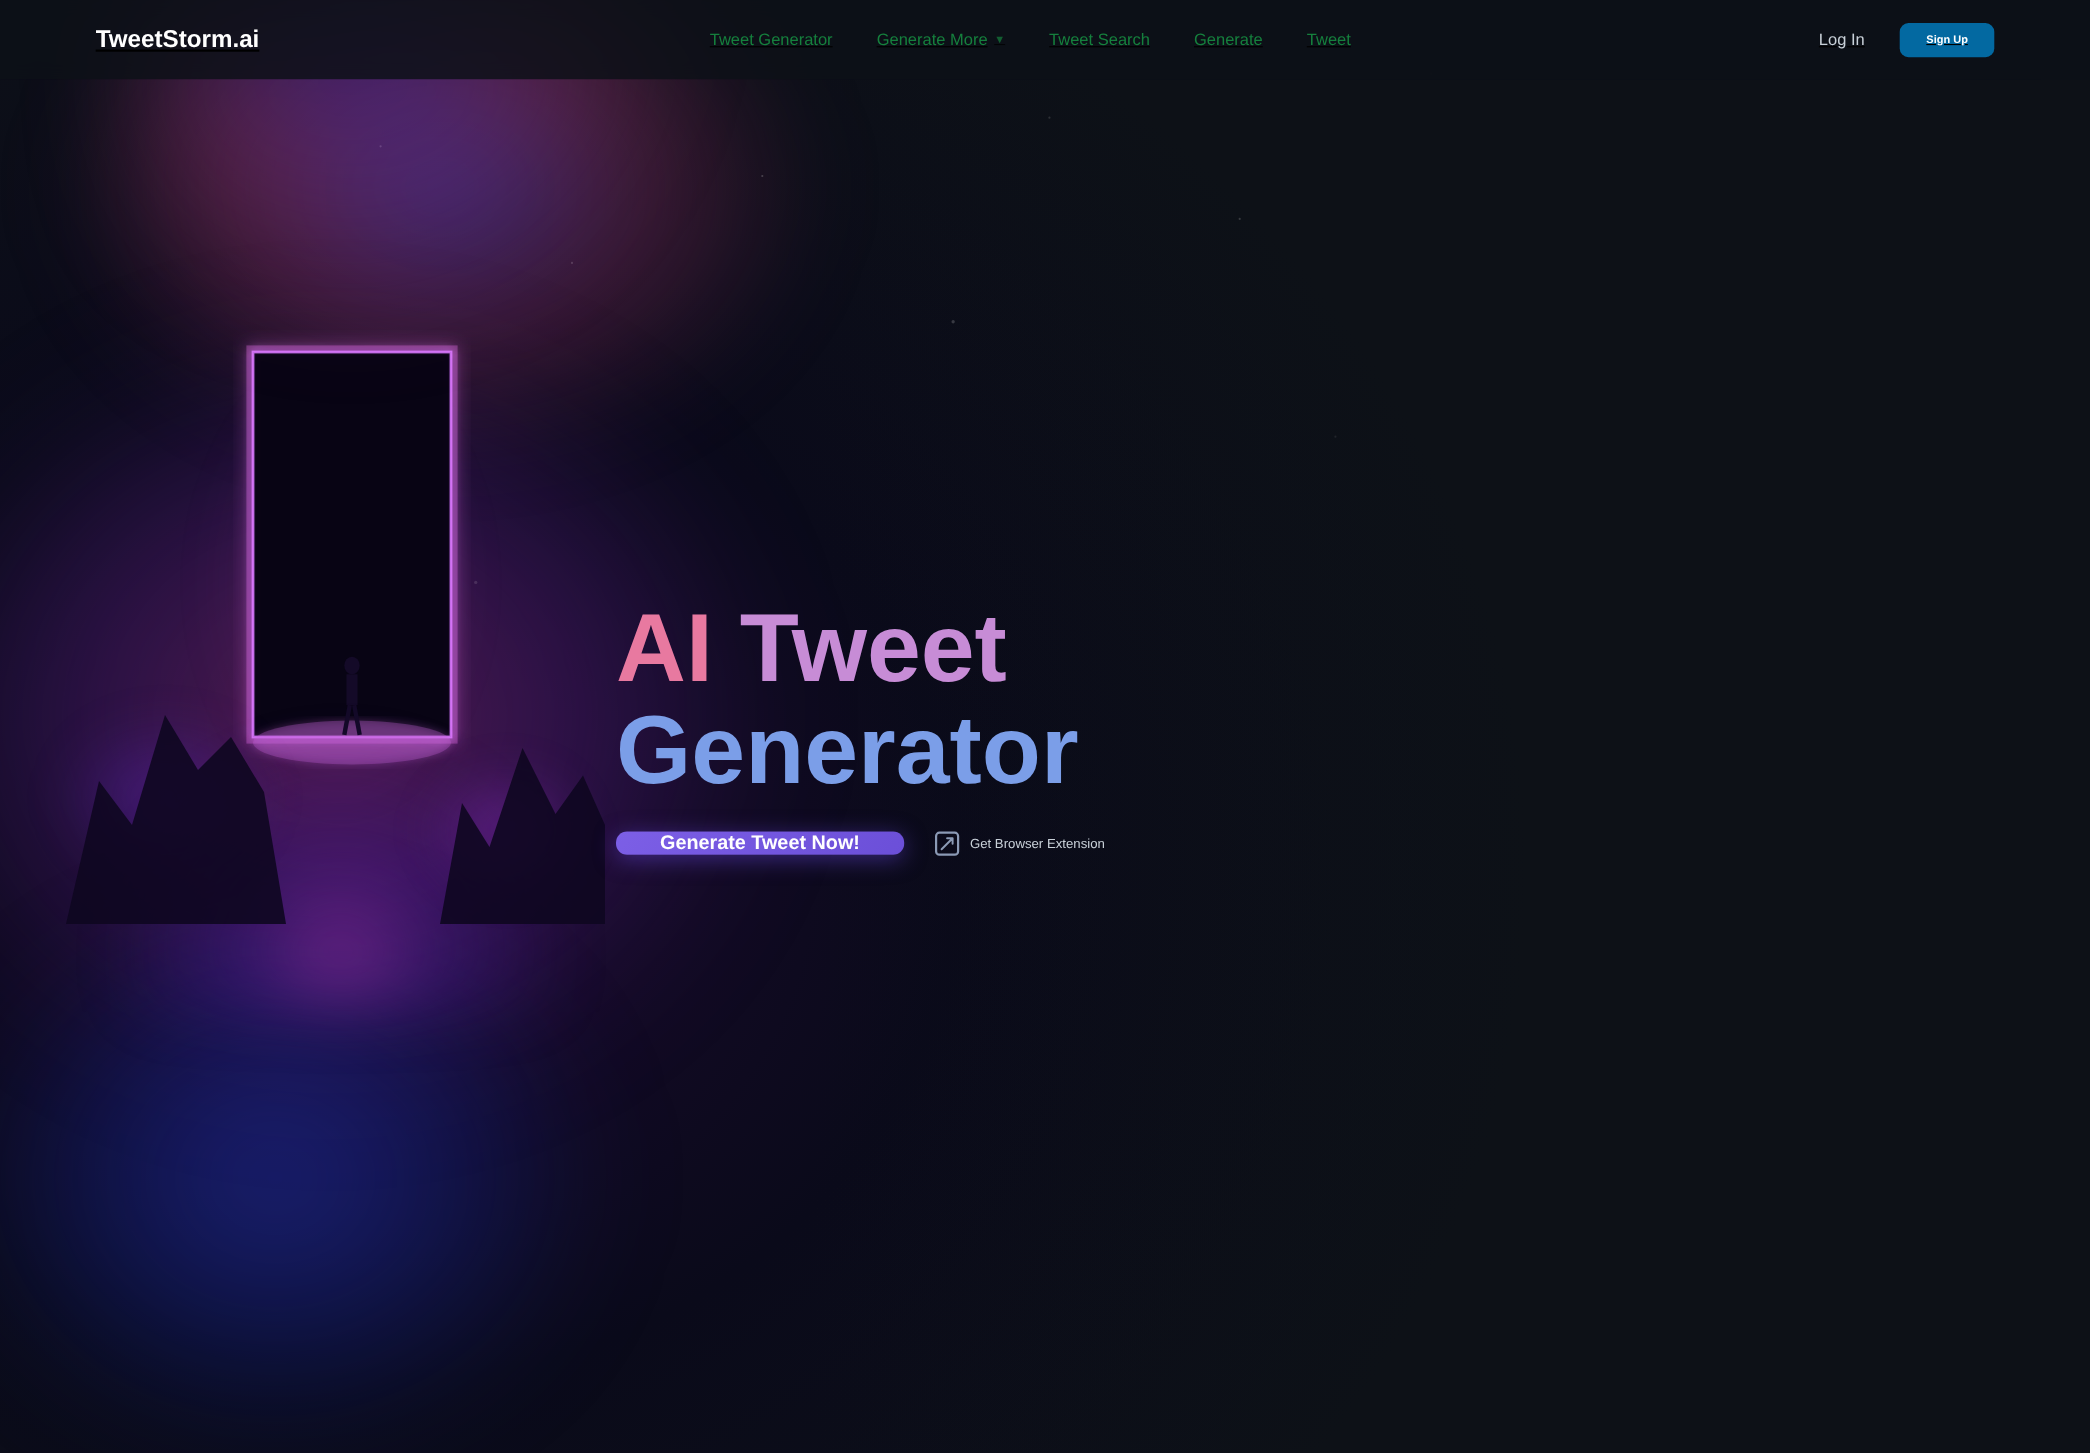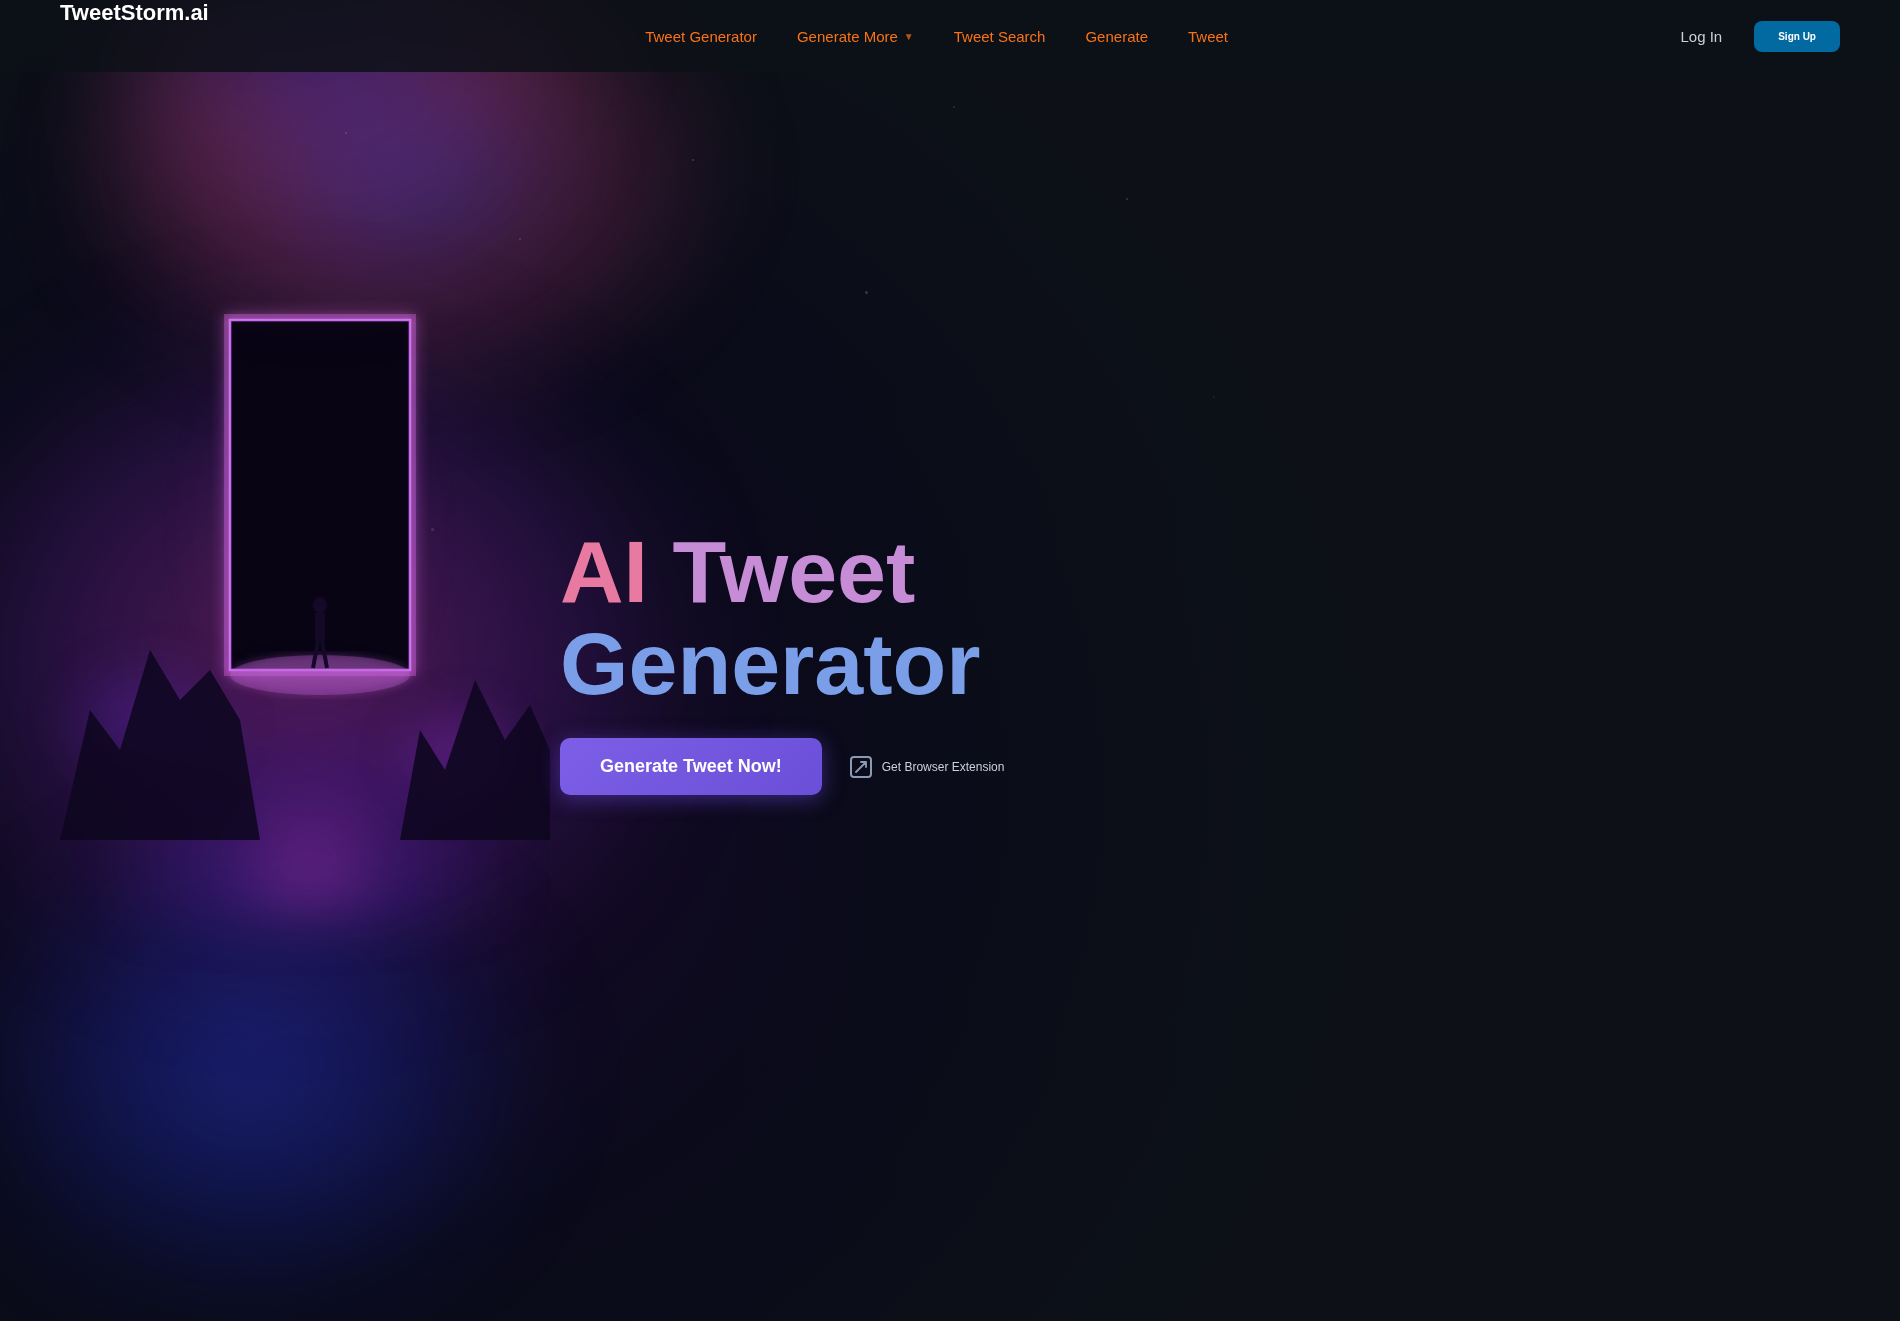--- a/index.html
+++ b/index.html
@@ -17,35 +17,37 @@
     }
 
     
     nav {
       position: fixed;
       top: 0;
       left: 0;
       width: 100%;
       z-index: 100;
       display: flex;
+      align-items: center;
       justify-content: space-between;
-      padding: 0 60px;
+      padding: 0 87px;
       height: 72px;
       background: rgba(13, 17, 23, 0.85);
       backdrop-filter: blur(8px);
+      text-decoration: underline;
     }
 
     .nav-links {
       display: flex;
       align-items: center;
       gap: 40px;
     }
 
     .nav-link {
-      color: #f97316;
+      color: #15803d;
       font-size: 15px;
       cursor: pointer;
       display: flex;
       align-items: center;
       gap: 6px;
       white-space: nowrap;
     }
 
     .nav-link .chevron {
       font-size: 10px;
@@ -172,21 +174,21 @@
       display: flex;
       align-items: center;
       gap: 28px;
     }
 
     .btn-generate {
       background: linear-gradient(135deg, #7c5fe6, #6b4fd8);
       color: #ffffff;
       font-size: 18px;
       font-weight: 600;
-      padding: 18px 40px;
+      padding: 0 40px;
       border: none;
       border-radius: 10px;
       cursor: pointer;
       box-shadow: 0 4px 20px rgba(100, 70, 220, 0.5);
       white-space: nowrap;
     }
 
     .btn-extension {
       display: flex;
       align-items: center;

